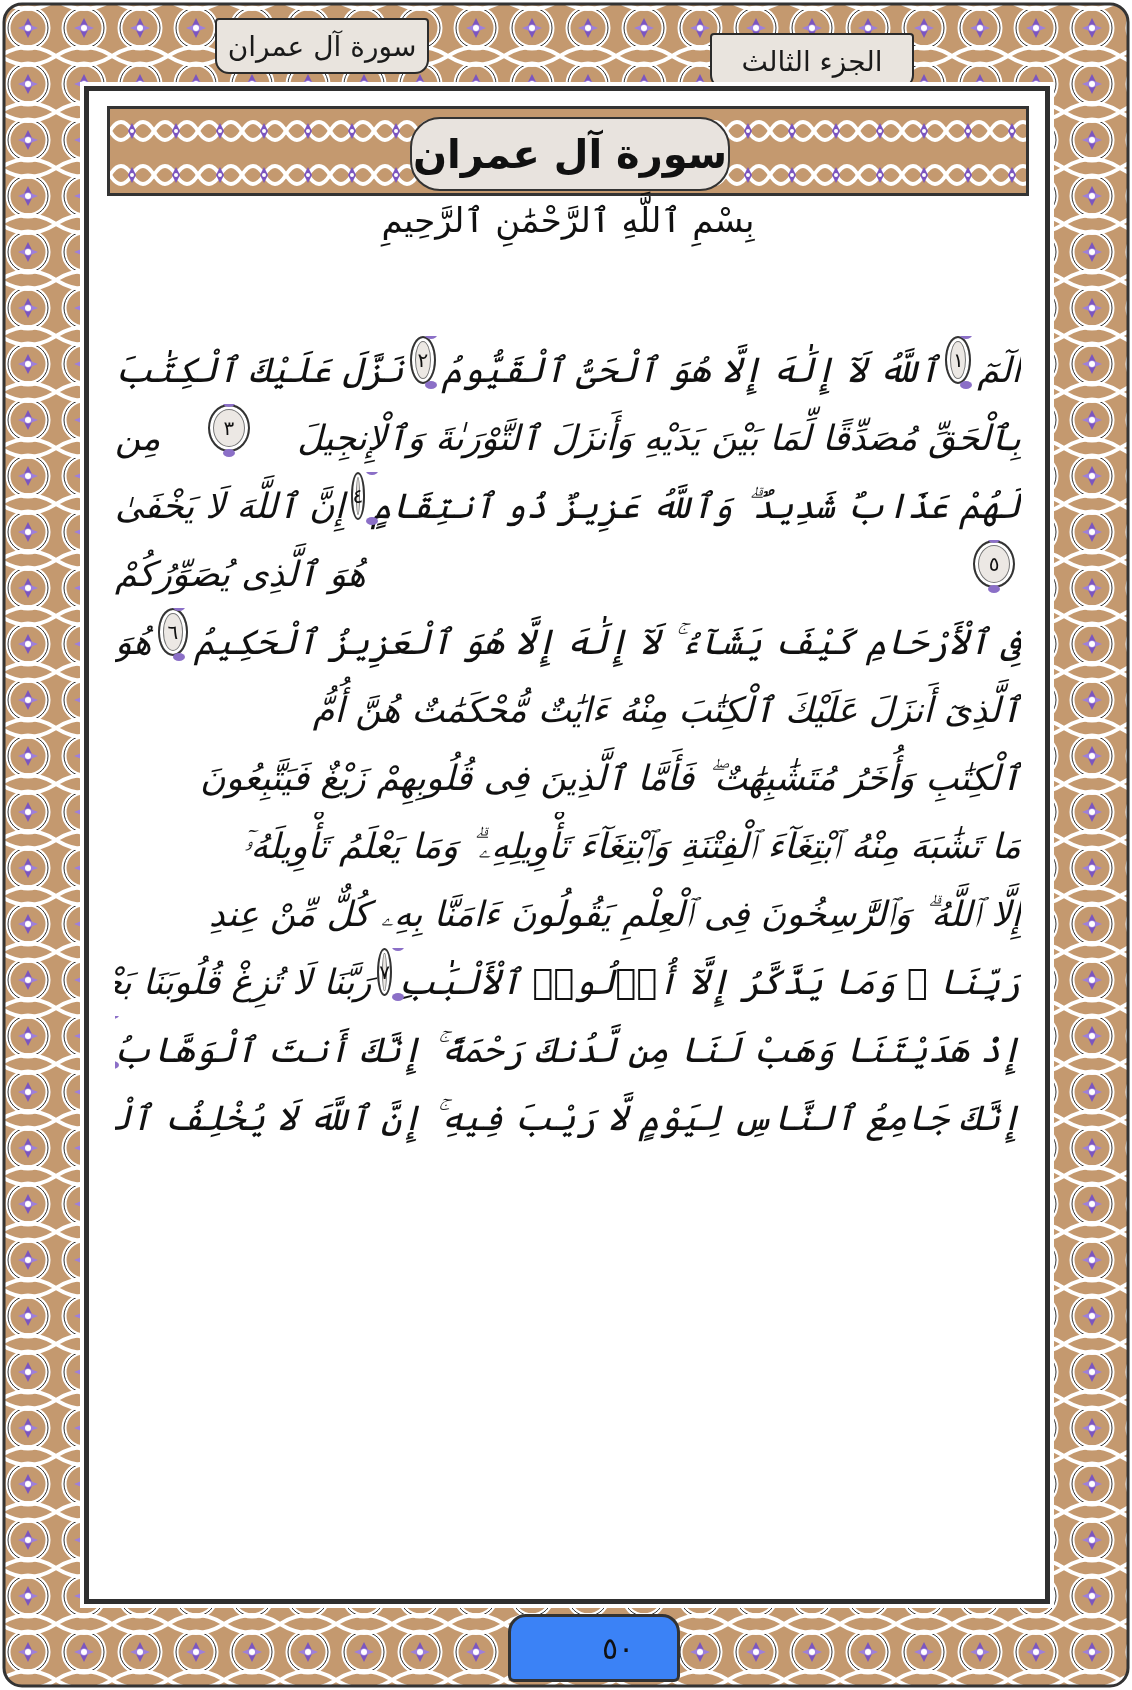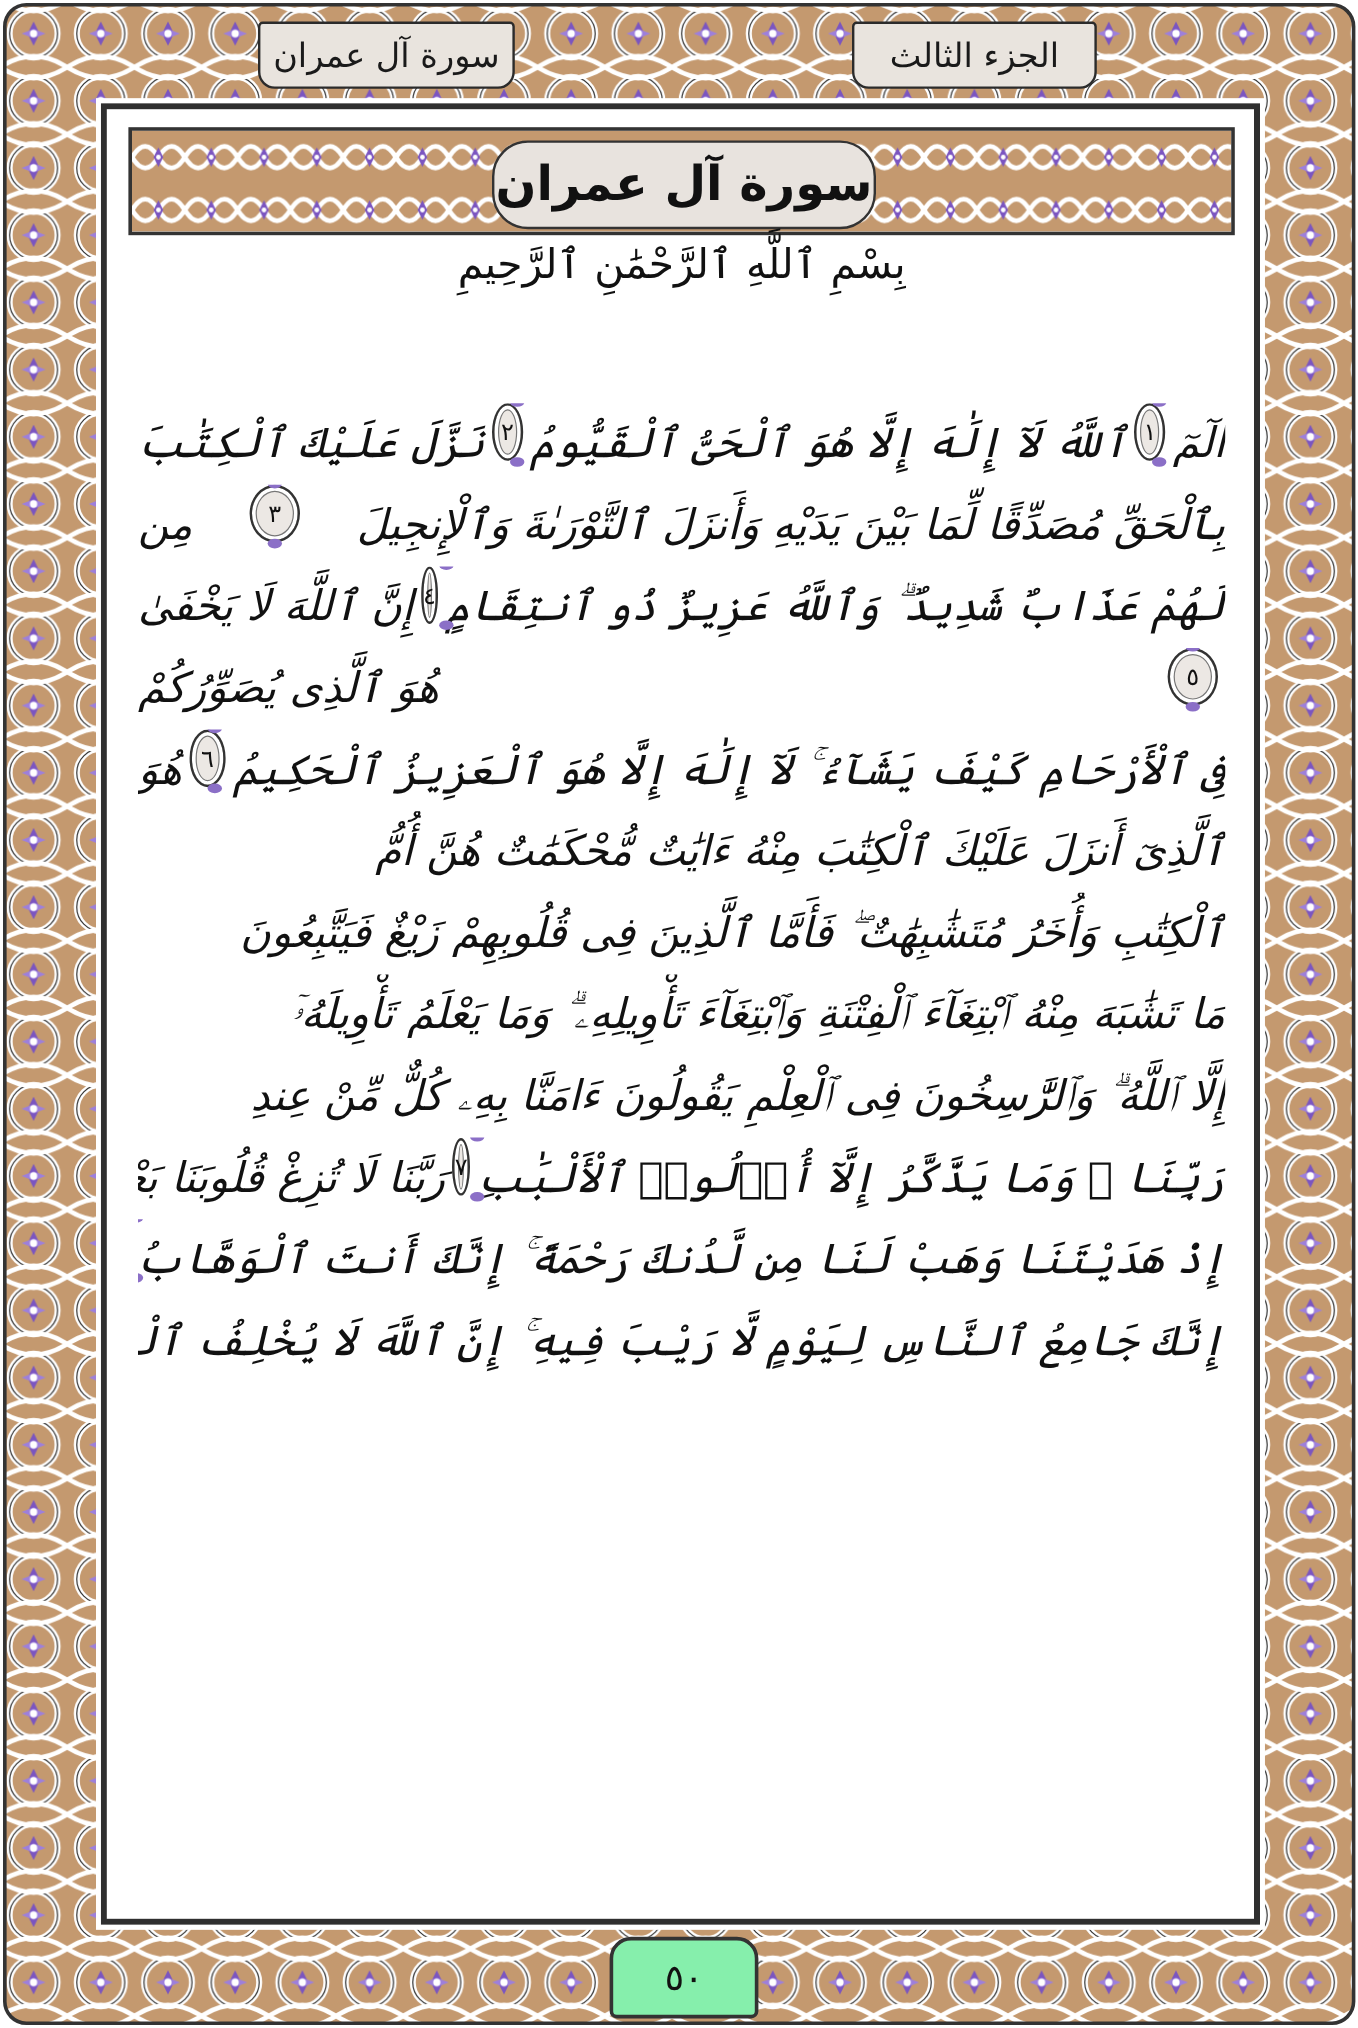--- a/index.html
+++ b/index.html
@@ -2,44 +2,44 @@
 <html><head>
 <meta charset="utf-8">
 <style>
   html,body{margin:0;padding:0;}
   body{width:1132px;height:1690px;position:relative;overflow:hidden;background:#ffffff;font-family:"DejaVu Serif",serif;}
   .frame{position:absolute;left:0;top:0;width:1132px;height:1690px;}
   .frame svg{position:absolute;left:0;top:0;}
   .running-head{position:absolute;top:18px;height:52px;display:flex;align-items:center;justify-content:center;
     background:#e9e4de;border:2px solid #2b2b2b;border-radius:4px 4px 14px 14px;color:#1a1a1a;direction:rtl;
     font-family:"DejaVu Sans",sans-serif;font-size:28px;}
-  .rh-juz{left:710px;width:200px;}
+  .rh-juz{left:710px;width:200px;margin-top:15px;}
   .rh-surah{left:215px;width:210px;}
   .panel{position:absolute;left:84px;top:86px;width:966px;height:1518px;background:#fff;box-sizing:border-box;
     border:5px solid #2f2f2f;outline:4px solid #fff;}
   .surah-header{position:absolute;left:107px;top:106px;width:922px;height:90px;box-sizing:border-box;border:3px solid #333;}
   .surah-header svg{position:absolute;left:0;top:0;}
   .surah-cartouche{position:absolute;left:300px;top:8px;width:316px;height:70px;background:#e8e3de;border:2px solid #333;
     border-radius:30px;display:flex;align-items:center;justify-content:center;font-size:40px;color:#111;direction:rtl;
     font-family:"DejaVu Sans",sans-serif;font-weight:bold;}
   .basmala{position:absolute;left:107px;width:922px;top:200px;height:56px;text-align:center;font-size:34px;direction:rtl;color:#111;
     font-family:"DejaVu Sans",sans-serif;}
   .lines{position:absolute;left:115px;top:336px;width:906px;}
   .line{height:68px;line-height:68px;direction:rtl;text-align:justify;text-align-last:justify;font-size:35px;color:#111;
     font-family:"DejaVu Sans",sans-serif;white-space:nowrap;overflow:hidden;display:flex;justify-content:space-between;}
   .seg{display:inline-block;font-style:italic;}
   .ayah{display:inline-flex;align-items:center;justify-content:center;width:38px;height:44px;border-radius:50%;
     background:#ece8e4;border:2px solid #333;box-shadow:inset 0 0 0 3px #fff, inset 0 0 0 4px #777;
     font-size:20px;color:#111;margin:0 6px;position:relative;vertical-align:middle;}
   .ayah::before,.ayah::after{content:"";position:absolute;left:13px;width:12px;height:8px;background:#8b6fc7;border-radius:50%;}
   .ayah::before{top:-7px;}
   .ayah::after{bottom:-7px;}
-  .page-number{position:absolute;left:508px;top:1614px;width:118px;height:62px;background:#86efac;border:3px solid #333;
+  .page-number{position:absolute;left:508px;top:1614px;width:118px;height:62px;background:#3b82f6;border:3px solid #333;
     border-radius:18px 18px 6px 6px;display:flex;align-items:center;justify-content:center;font-size:30px;color:#111;
-    font-family:"DejaVu Sans",sans-serif;}
+    font-family:"DejaVu Sans",sans-serif;padding-left:48px;}
 </style>
 </head>
 <body>
 
 <div class="frame">
   <svg width="1132" height="1690" viewBox="0 0 1132 1690">
     <defs>
       <pattern id="orn" width="56" height="56" patternUnits="userSpaceOnUse">
         <rect width="56" height="56" fill="#c4996f"></rect>
         <circle cx="28" cy="28" r="20" fill="none" stroke="#fff" stroke-width="5"></circle>

